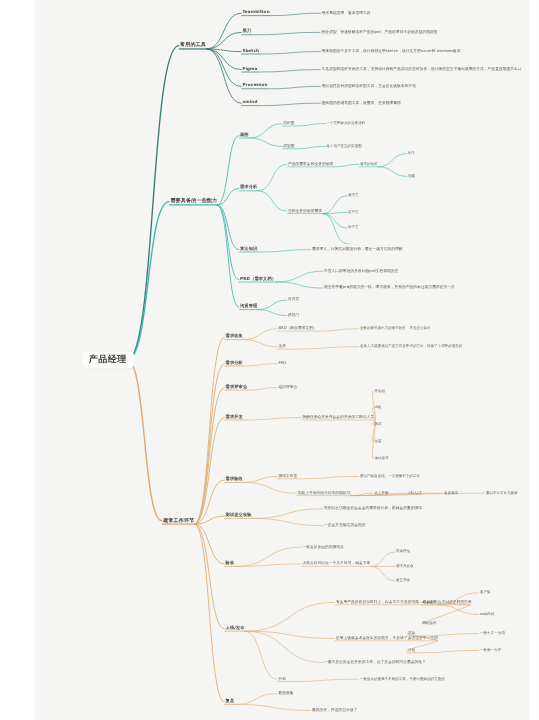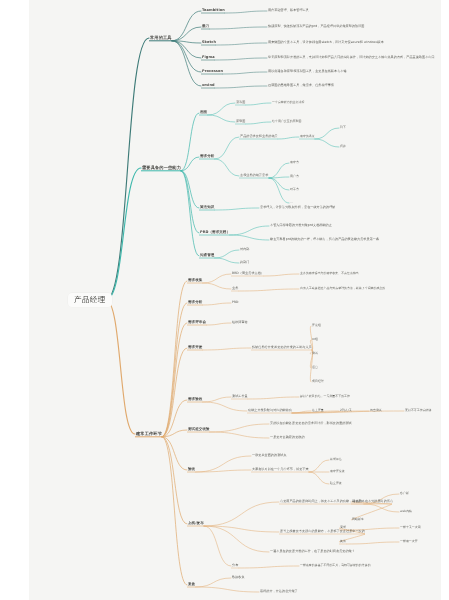--- a/index.html
+++ b/index.html
@@ -33,21 +33,21 @@
     color:#4a4a46;
   }
   .node .txt{display:inline-block;}
 
   
   .root{
     background:#fbfbfa;
     border-radius:4px;
     padding:3px 6px;
     font-size:7.5px;
-    font-weight:normal;
+    font-weight:bold;
     color:#3e3e3a;
     letter-spacing:.4px;
     box-shadow:0 0 0 0.4px rgba(0,0,0,0.04);
   }
   
   .l1{font-size:4.2px;font-weight:bold;letter-spacing:.15px;color:#3f3f3b;}
   
   .l2{font-size:3.5px;font-weight:bold;letter-spacing:.1px;color:#4a4a46;}
   
   .l3{font-size:3.1px;letter-spacing:.05px;color:#55554f;}

